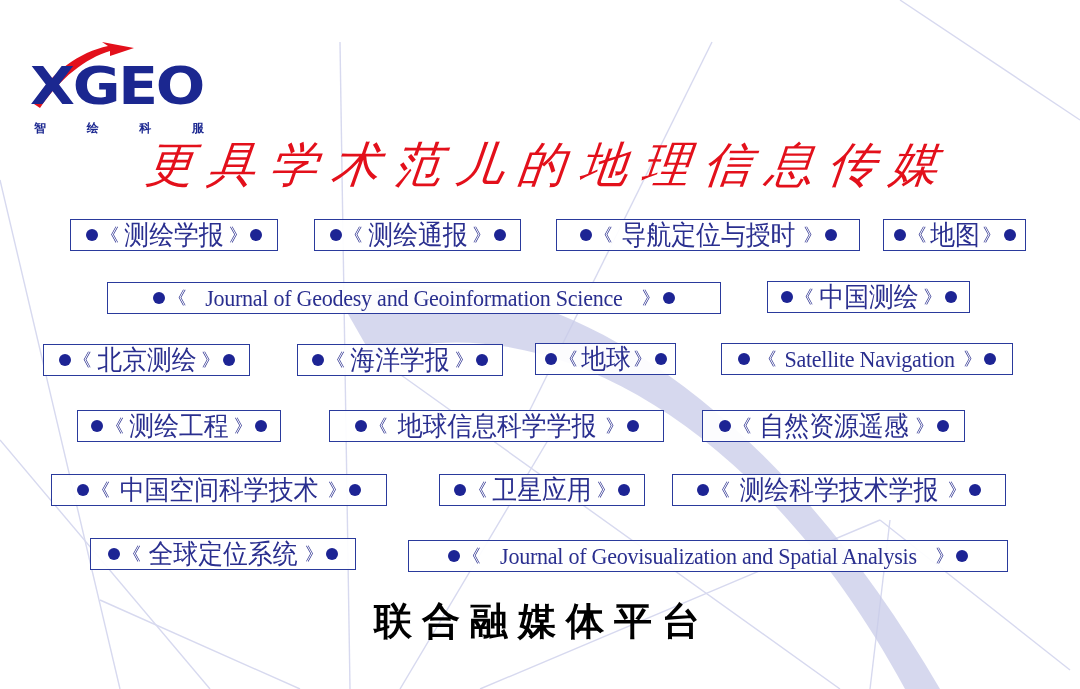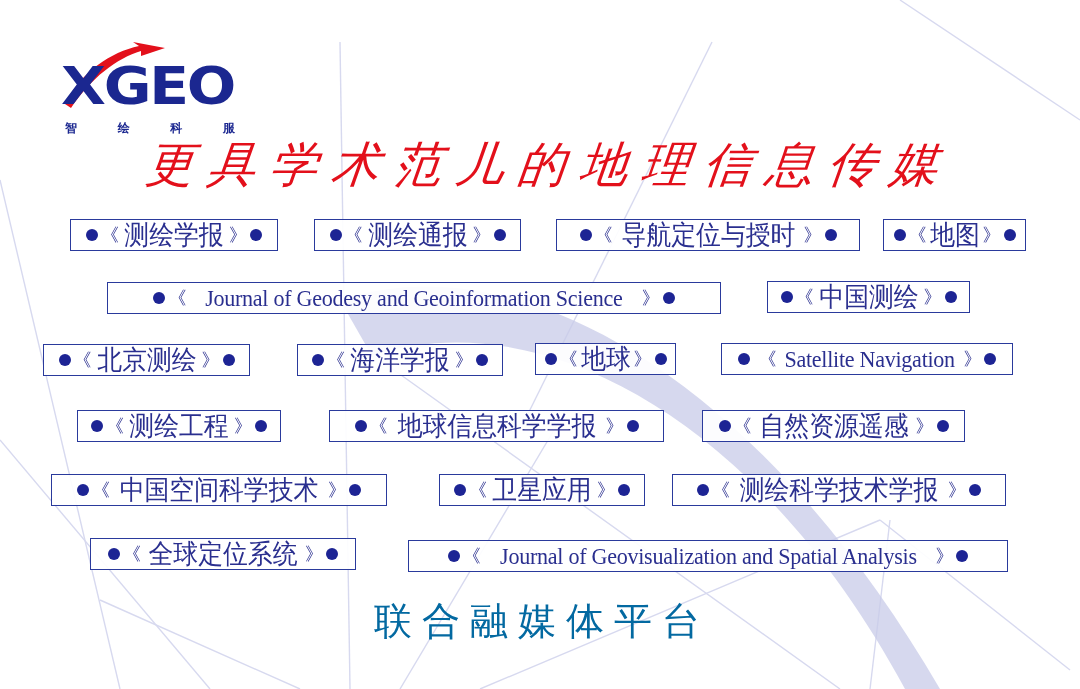--- a/index.html
+++ b/index.html
@@ -2,21 +2,21 @@
 <html><head>
   <meta charset="utf-8">
   <style>
     html, body { margin: 0; padding: 0; }
     body {
       width: 1080px; height: 689px; overflow: hidden; position: relative;
       background: #ffffff;
       font-family: "DejaVu Serif", serif;
     }
     .bg-svg { position: absolute; left: 0; top: 0; width: 1080px; height: 689px; z-index: 0; }
-    .logo { position: absolute; left: 61px; top: 42px; width: 170px; height: 80px; z-index: 2; }
+    .logo { position: absolute; left: 30px; top: 42px; width: 170px; height: 80px; z-index: 2; }
     .logo-word {
       position: absolute; left: 0; top: 18px;
       font-family: "DejaVu Sans", sans-serif; font-weight: bold;
       font-size: 52px; letter-spacing: -2px; color: #1b2790;
       line-height: 1; transform: scaleX(1.12); transform-origin: left top;
     }
     .logo-swoosh { position: absolute; left: 0; top: 0; width: 140px; height: 70px; }
     .logo-sub {
       position: absolute; left: 4px; top: 78px; width: 170px;
       display: flex; justify-content: space-between;
@@ -38,22 +38,22 @@
       color: #2a2f8f; font-size: 27px; white-space: nowrap;
       font-family: "DejaVu Sans", sans-serif; font-weight: 300;
       padding: 0 4px;
     }
     .tag.en { font-family: "Liberation Serif", serif; font-size: 24px; letter-spacing: -0.3px; }
     .dot { display: inline-block; width: 12px; height: 12px; border-radius: 50%; background: #1d2494; margin: 0 2px; flex: none; }
     .q { font-size: 18px; color: #2a2f8f; margin: 0 1px; }
     .tag-text { transform: scaleX(0.92); }
     .footer-title {
       position: absolute; left: 374px; top: 602px; z-index: 2;
-      font-family: "DejaVu Sans", sans-serif; font-weight: normal;
-      font-size: 38px; color: #0369a1; letter-spacing: 10px; line-height: 1;
+      font-family: "DejaVu Sans", sans-serif; font-weight: bold;
+      font-size: 38px; color: #000000; letter-spacing: 10px; line-height: 1;
     }
   </style>
 </head>
 <body>
 
 <svg class="bg-svg" viewBox="0 0 1080 689" xmlns="http://www.w3.org/2000/svg">
   <g stroke="#d7d9ef" stroke-width="1.4" fill="none">
     <line x1="340" y1="42" x2="350" y2="689"></line>
     <line x1="712" y1="42" x2="520" y2="430"></line>
     <line x1="0" y1="180" x2="120" y2="689"></line>

